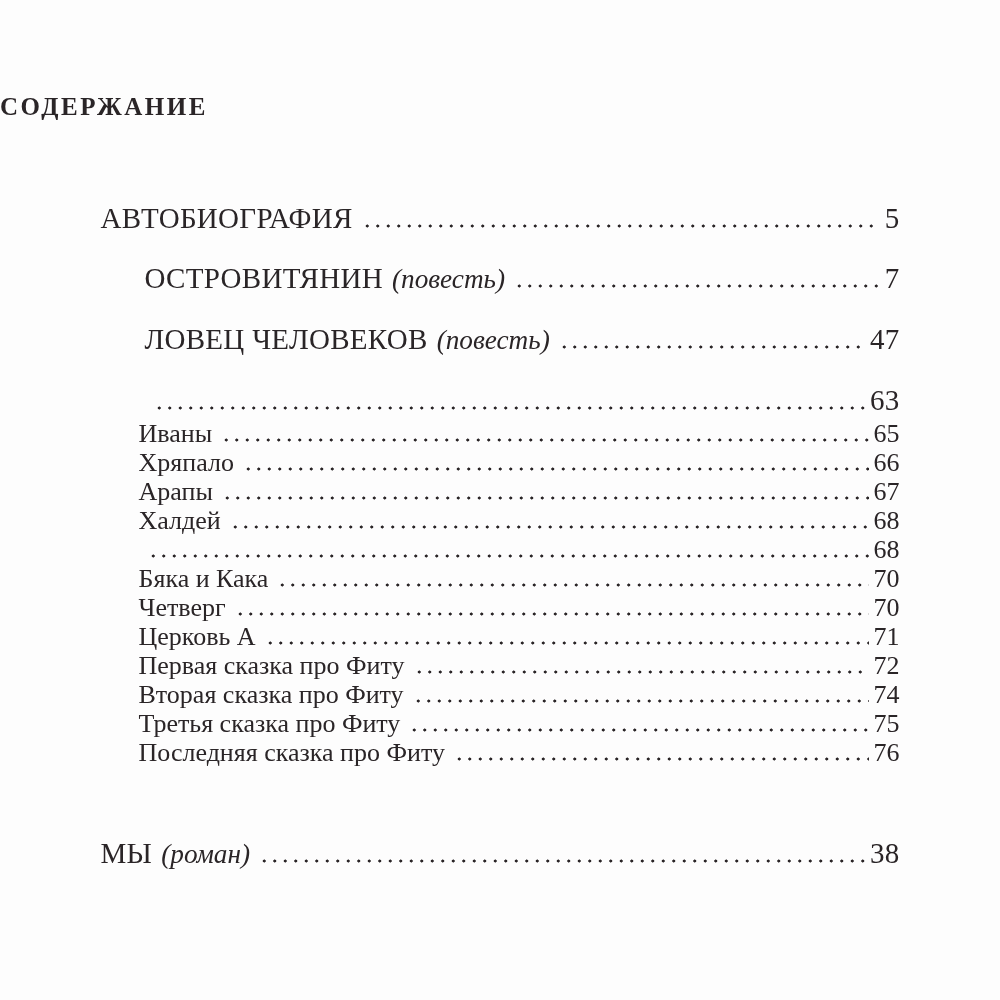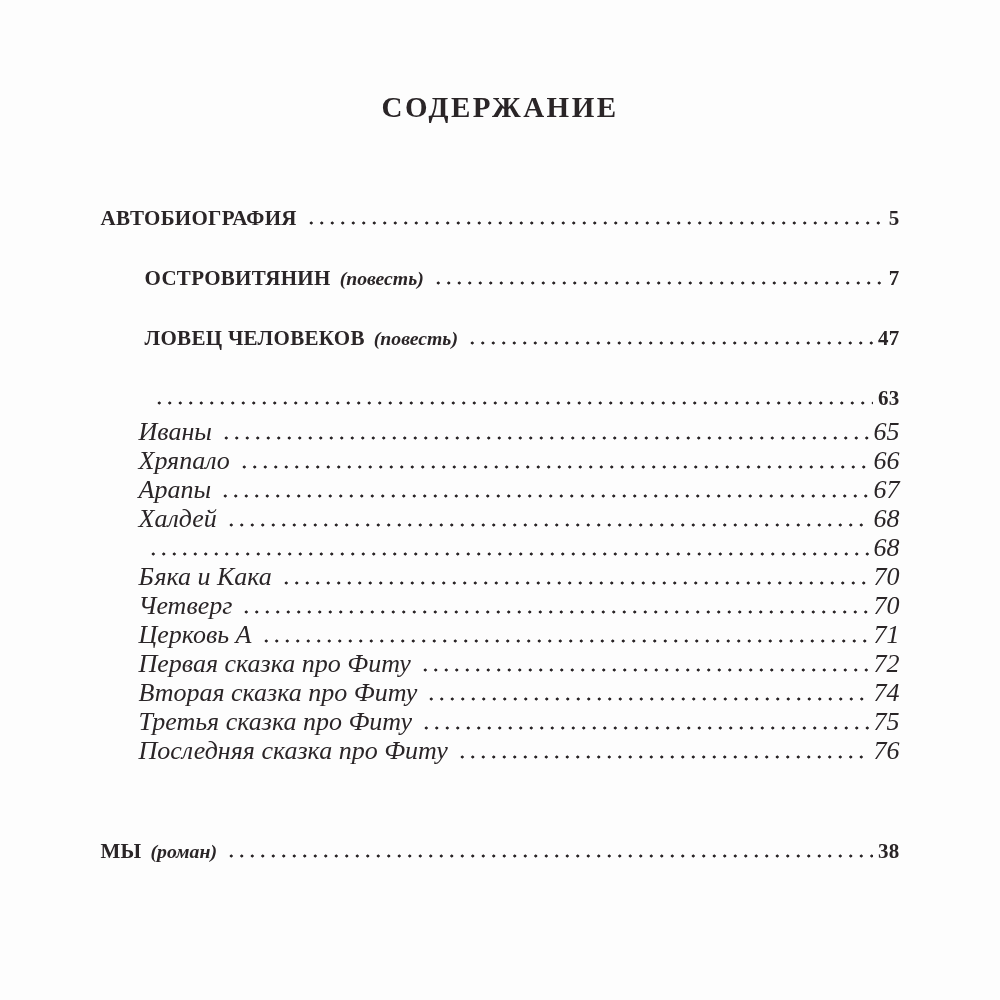--- a/index.html
+++ b/index.html
@@ -19,48 +19,45 @@
     font-family: "Liberation Serif", "DejaVu Serif", serif;
     overflow: hidden;
   }
   .page {
     width: 1000px;
     height: 1000px;
     position: relative;
   }
   h1.toc-title {
     margin: 92px 0 0 0;
-    text-align: center;
-    font-size: 29px;
+    font-size: 25px;
     line-height: 30px;
     font-weight: bold;
     letter-spacing: 2.5px;
     color: var(--ink);
     font-family: "Liberation Serif", "DejaVu Serif", serif;
   }
   .toc-list {
     width: 799px;
     margin: 80px auto 0 auto;
   }
   .row {
     display: flex;
     align-items: baseline;
     white-space: nowrap;
   }
   .row.l0 {
-    font-size: 21px;
+    font-size: 29px;
     line-height: 32px;
     letter-spacing: 0.3px;
-    font-weight: bold;
   }
   .row.l1 {
     font-size: 26px;
     line-height: 29px;
     padding-left: 38px;
-    font-style: italic;
   }
   .row.mt-main { margin-top: 28px; margin-left: 44px; }
   .row.mt-section { margin-top: 70px; }
   .row.l0 + .row.l1 { margin-top: 3px; }
   .label { flex: 0 0 auto; }
   .qual {
     flex: 0 0 auto;
     font-style: italic;
     font-size: 0.94em;
     margin-left: 9px;

